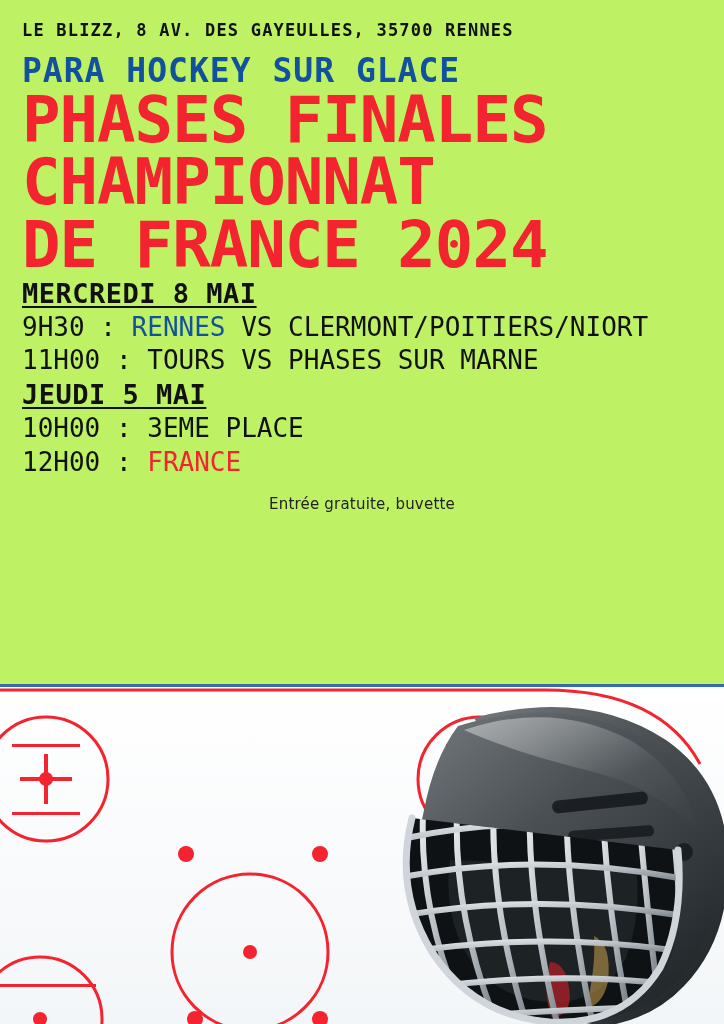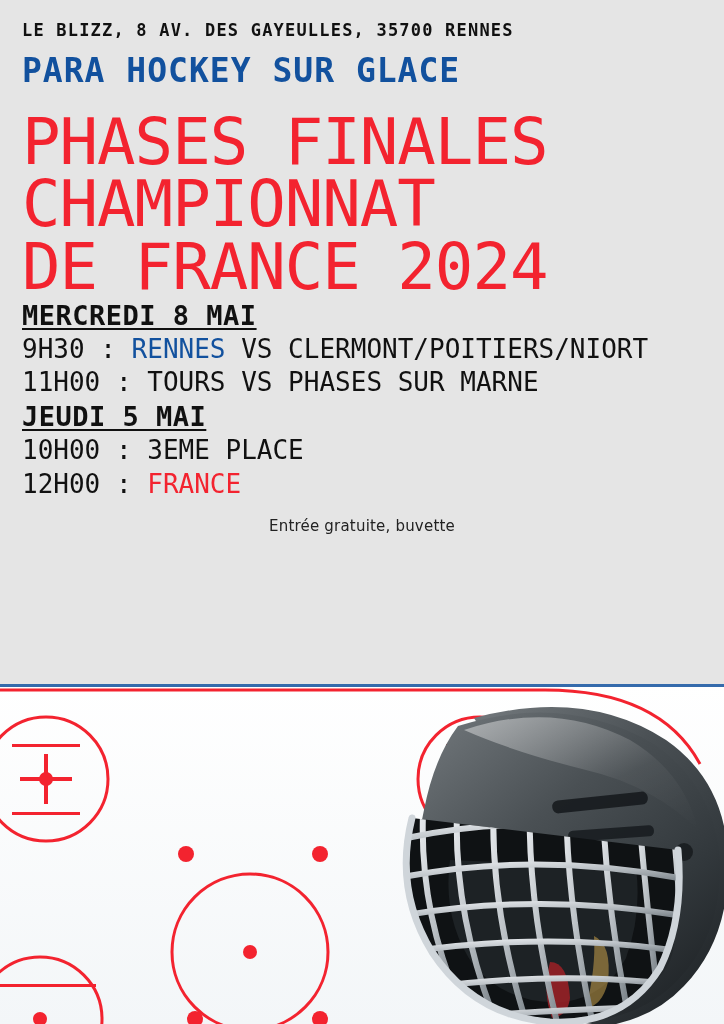--- a/index.html
+++ b/index.html
@@ -7,21 +7,21 @@
     width: 724px;
     height: 1024px;
     overflow: hidden;
     background: #ffffff;
     font-family: "DejaVu Sans Mono", monospace;
   }
   .poster {
     position: relative;
     width: 724px;
     height: 1024px;
-    background: #e5e5e5;
+    background: #bef264;
     overflow: hidden;
   }
 
   
   .content {
     position: absolute;
     left: 0; top: 0;
     width: 724px;
     padding: 20px 22px 0 22px;
     z-index: 5;
@@ -41,23 +41,22 @@
     font-family: "DejaVu Sans Mono", monospace;
     font-size: 33px;
     font-weight: bold;
     letter-spacing: 1px;
     color: #12519e;
     line-height: 1.05;
     white-space: nowrap;
   }
 
   .title {
-    margin-top: 22px;
-    font-family: "DejaVu Sans Mono", monospace;
-    font-weight: normal;
+    font-family: "DejaVu Sans Mono", monospace;
+    font-weight: bold;
     color: #f3232f;
     font-size: 64px;
     line-height: 0.98;
     letter-spacing: -1px;
     white-space: nowrap;
   }
   .title .line { display: block; }
 
   .schedule {
     color: #111111;

